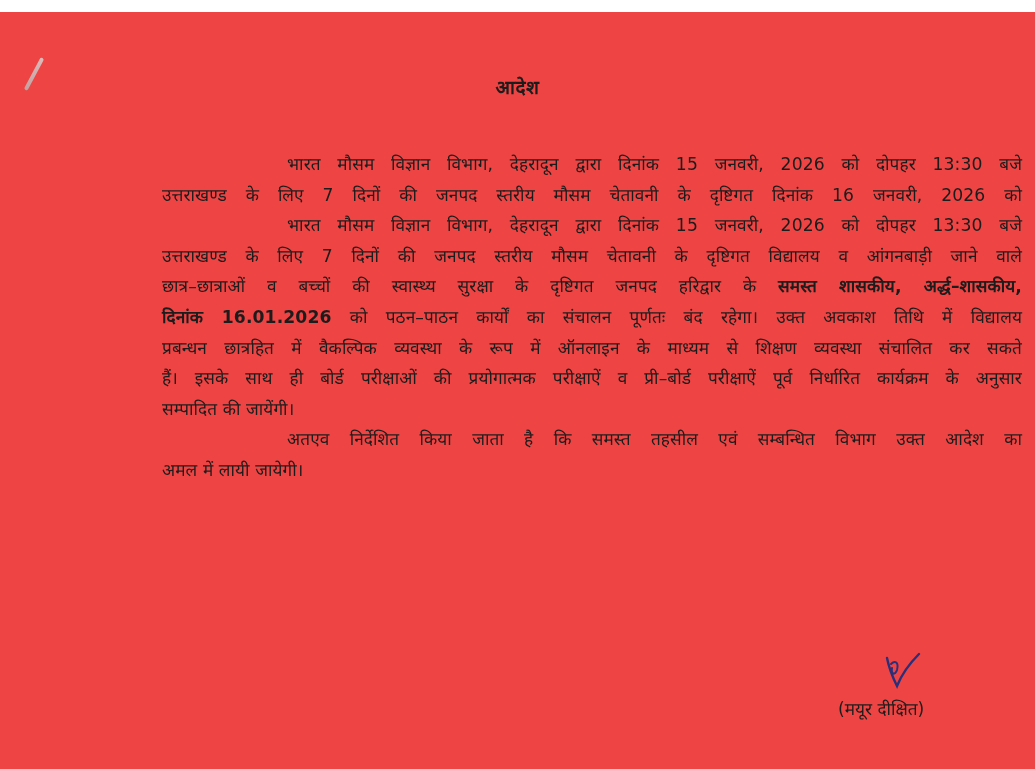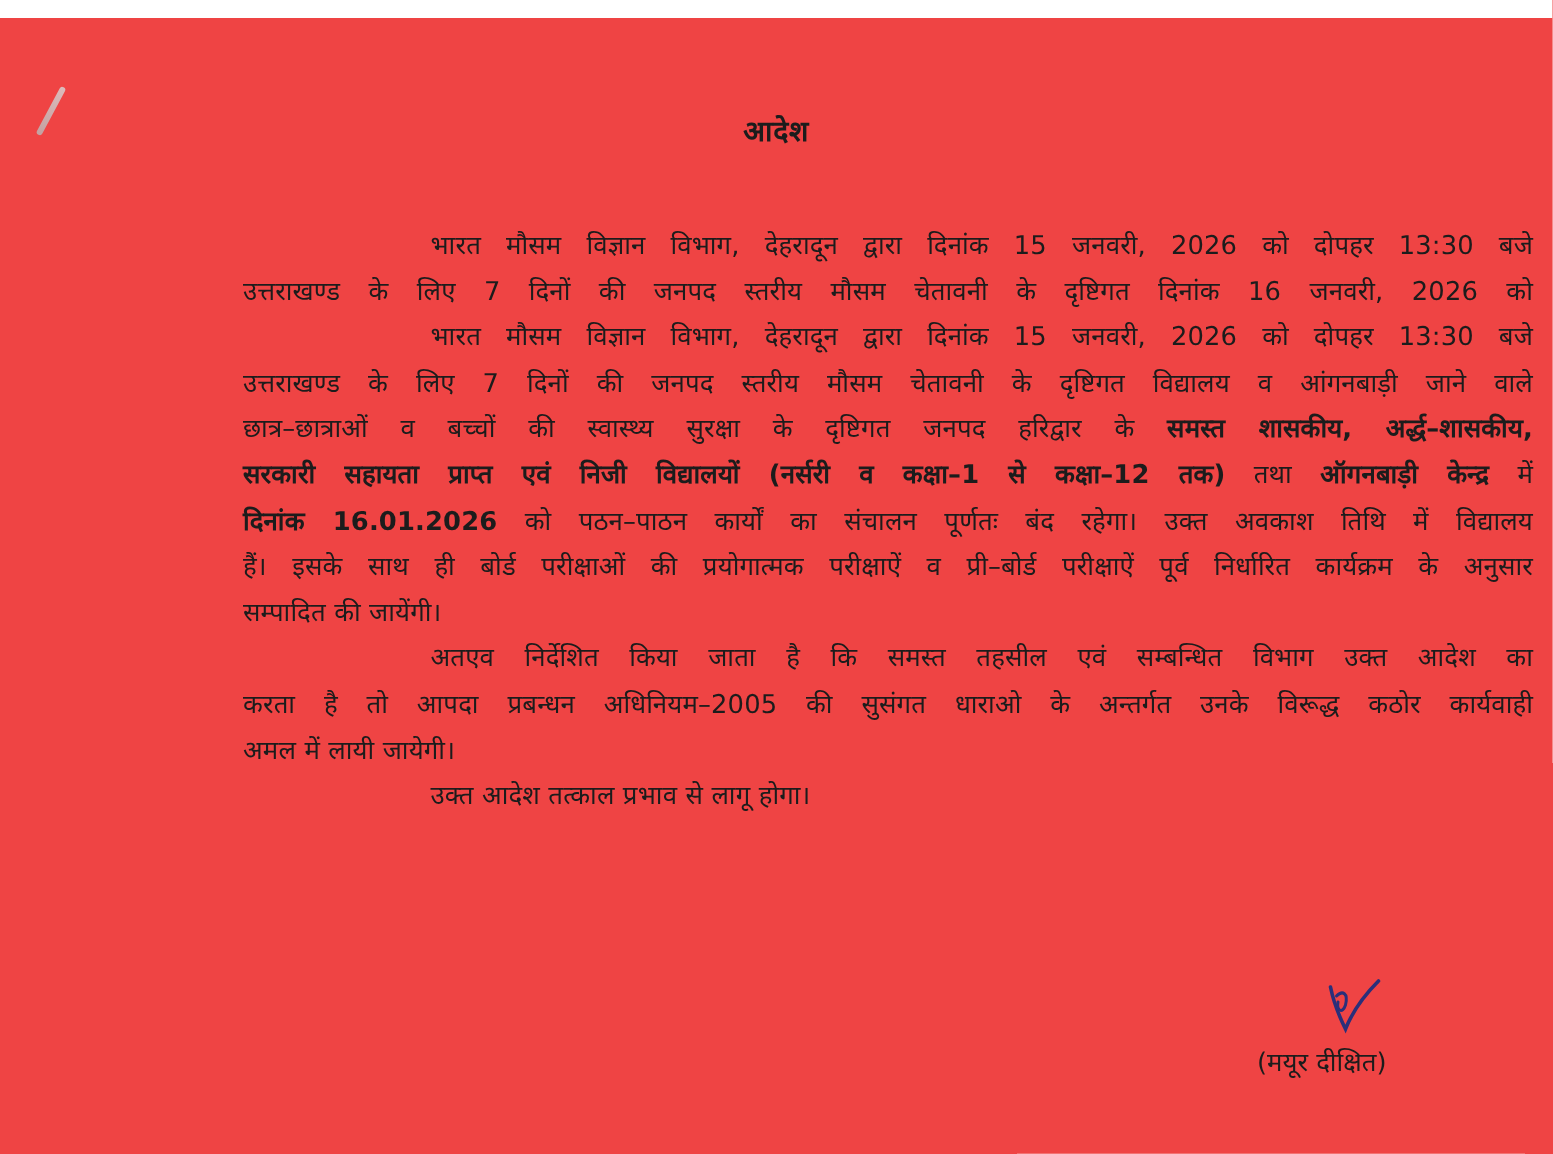--- a/index.html
+++ b/index.html
@@ -46,35 +46,31 @@
 
     <div>
       <span class="line indent"><span>भारत मौसम विज्ञान विभाग, देहरादून द्वारा दिनांक 15 जनवरी, 2026 को दोपहर 13:30 बजे</span></span>
       <span class="line"><span>उत्तराखण्ड के लिए 7 दिनों की जनपद स्तरीय मौसम चेतावनी के दृष्टिगत दिनांक 16 जनवरी, 2026 को</span></span>
     </div>
 
     <div>
       <span class="line indent"><span>भारत मौसम विज्ञान विभाग, देहरादून द्वारा दिनांक 15 जनवरी, 2026 को दोपहर 13:30 बजे</span></span>
       <span class="line"><span>उत्तराखण्ड के लिए 7 दिनों की जनपद स्तरीय मौसम चेतावनी के दृष्टिगत विद्यालय व आंगनबाड़ी जाने वाले</span></span>
       <span class="line"><span>छात्र–छात्राओं व बच्चों की स्वास्थ्य सुरक्षा के दृष्टिगत जनपद हरिद्वार के </span><span class="b">समस्त शासकीय, अर्द्ध–शासकीय,</span></span>
-      <span class="line"><span class="b">सरकारी सहायता प्राप्त एवं निजी विद्यालयों (नर्सरी व कक्षा–1 से कक्षा–12 तक)</span><span> तथा </span><span class="b">ऑगनबाड़ी केन्द्र</span><span> में</span></span>
       <span class="line"><span class="b">दिनांक 16.01.2026</span><span> को पठन–पाठन कार्यों का संचालन पूर्णतः बंद रहेगा। उक्त अवकाश तिथि में विद्यालय</span></span>
+      <span class="line"><span>प्रबन्धन छात्रहित में वैकल्पिक व्यवस्था के रूप में ऑनलाइन के माध्यम से शिक्षण व्यवस्था संचालित कर सकते</span></span>
       <span class="line"><span>हैं। इसके साथ ही बोर्ड परीक्षाओं की प्रयोगात्मक परीक्षाऐं व प्री–बोर्ड परीक्षाऐं पूर्व निर्धारित कार्यक्रम के अनुसार</span></span>
       <span class="line last"><span>सम्पादित की जायेंगी।</span></span>
     </div>
 
     <div>
       <span class="line indent"><span>अतएव निर्देशित किया जाता है कि समस्त तहसील एवं सम्बन्धित विभाग उक्त आदेश का</span></span>
-      <span class="line"><span>करता है तो आपदा प्रबन्धन अधिनियम–2005 की सुसंगत धाराओ के अन्तर्गत उनके विरूद्ध कठोर कार्यवाही</span></span>
       <span class="line last"><span>अमल में लायी जायेगी।</span></span>
     </div>
 
-    <div>
-      <span class="line last indent"><span>उक्त आदेश तत्काल प्रभाव से लागू होगा।</span></span>
-    </div>
   </div>
 
   <div class="sign-block">
     <svg class="signature" viewBox="0 0 60 40">
       <path d="M14 6 C 16 16, 20 26, 24 34 C 28 24, 34 14, 46 2" fill="none" stroke="#2a2f7a" stroke-width="2.4" stroke-linecap="round"></path>
       <path d="M18 12 C 22 8, 26 10, 24 18 C 22 24, 18 22, 19 16" fill="none" stroke="#2a2f7a" stroke-width="2" stroke-linecap="round"></path>
     </svg>
     <div>(मयूर दीक्षित)</div>
   </div>
 </div>

